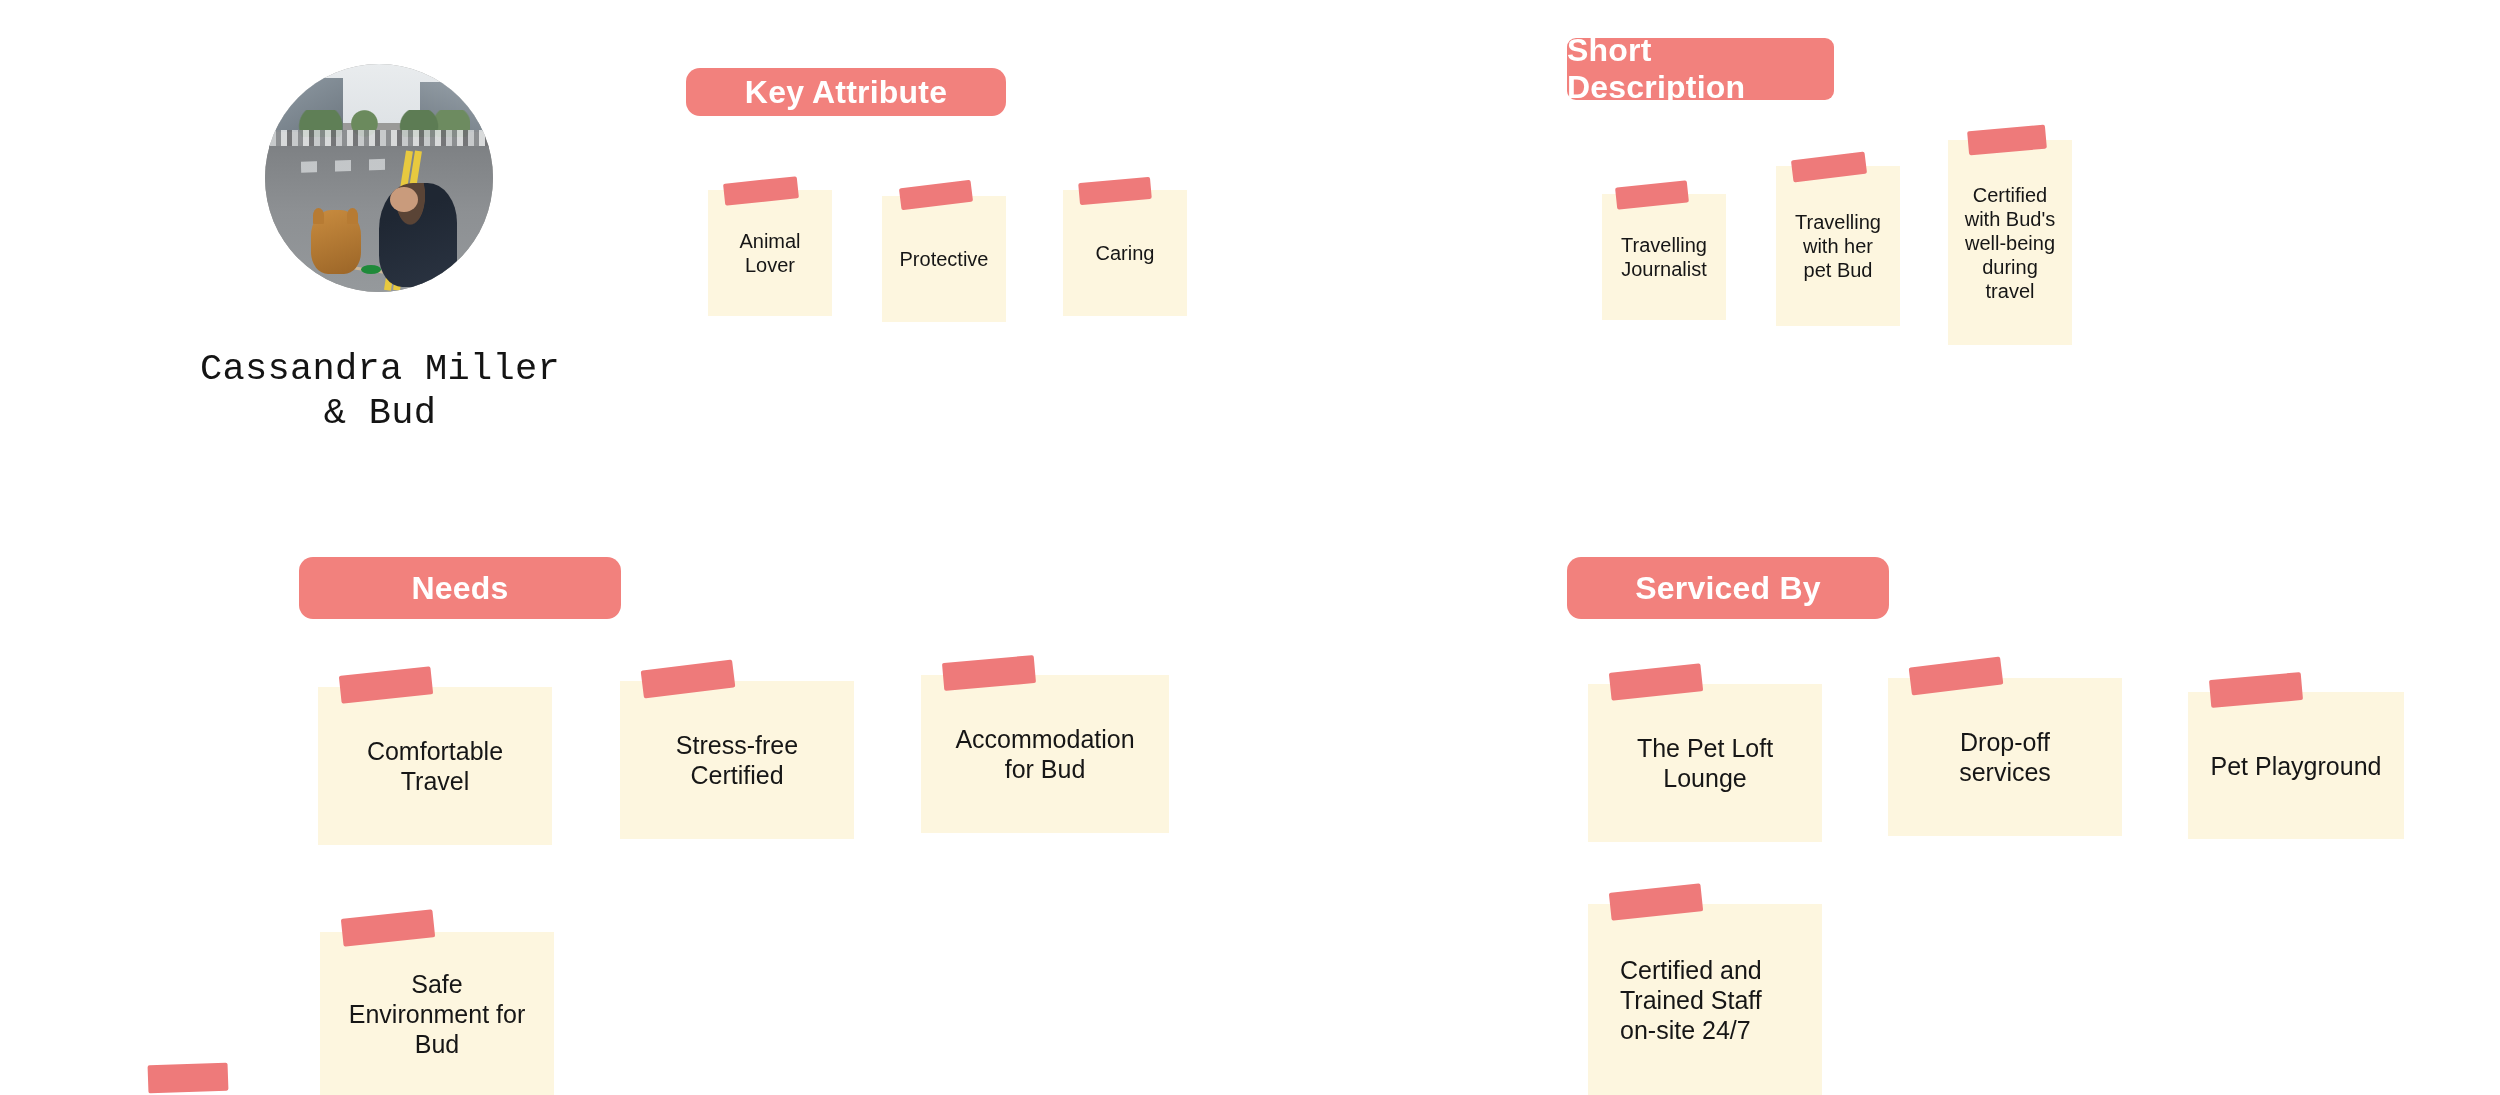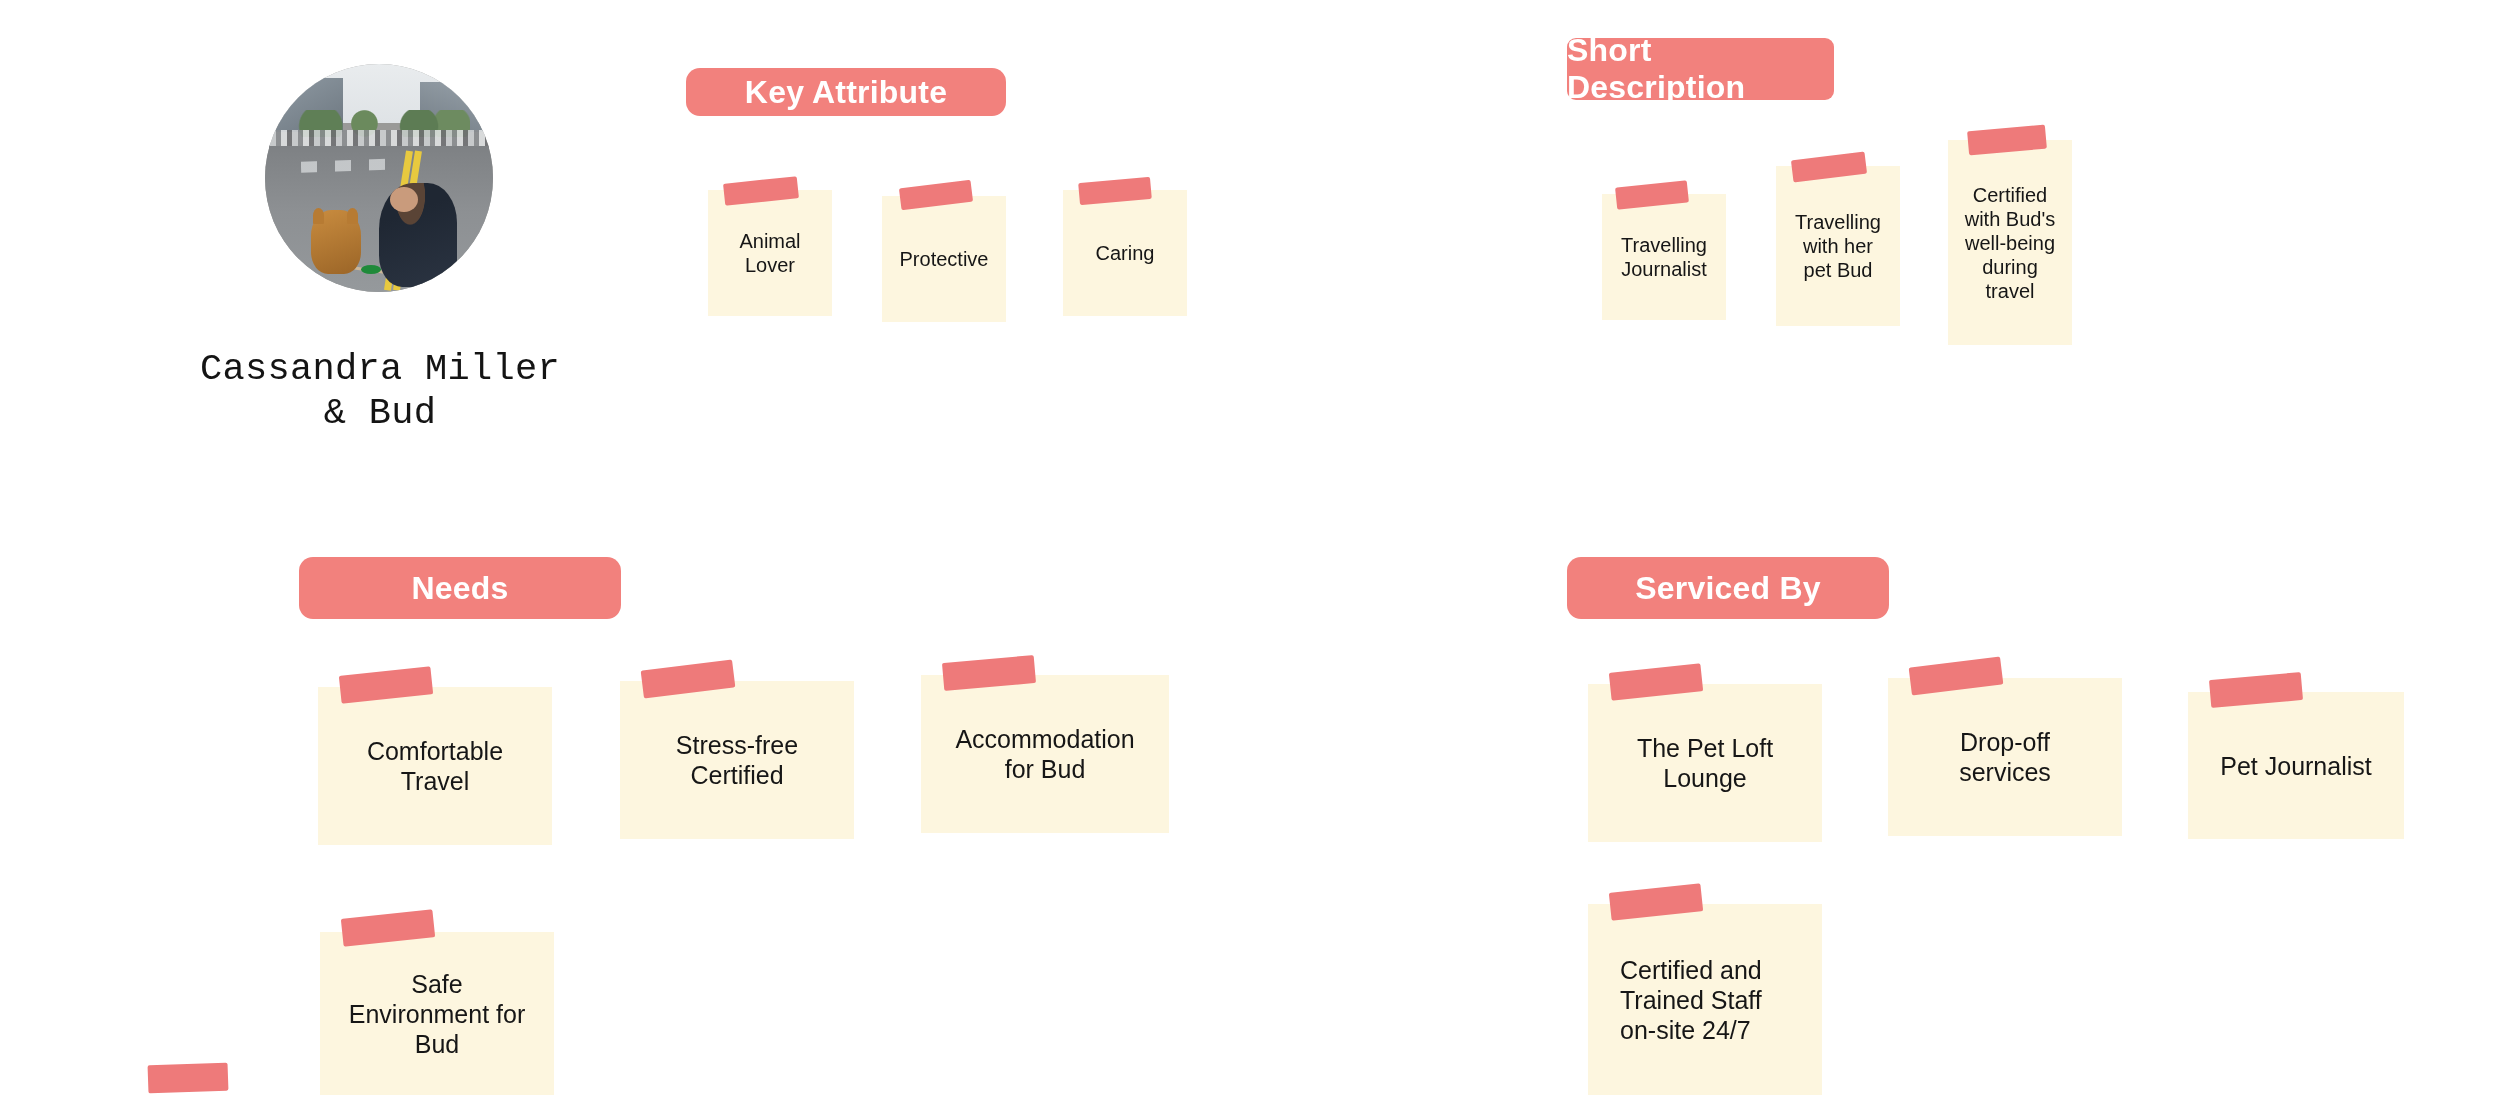--- a/index.html
+++ b/index.html
@@ -288,21 +288,21 @@
   </div>
 
   <div class="note" style="left:1888px; top:678px; width:234px; height:158px; font-size:25px;">
     <span class="tape t2" style="left:22px; top:-16px; width:92px; height:28px;"></span>
     <span class="note-text">Drop-off
 services</span>
   </div>
 
   <div class="note" style="left:2188px; top:692px; width:216px; height:147px; font-size:25px;">
     <span class="tape t3" style="left:22px; top:-16px; width:92px; height:28px;"></span>
-    <span class="note-text">Pet Journalist</span>
+    <span class="note-text">Pet Playground</span>
   </div>
 
   <div class="note" style="left:1588px; top:904px; width:234px; height:191px; font-size:25px; text-align:left; justify-content:flex-start; padding-left:32px;">
     <span class="tape t1" style="left:22px; top:-16px; width:92px; height:28px;"></span>
     <span class="note-text" style="text-align:left;">Certified and
 Trained Staff
 on-site 24/7</span>
   </div>
 
 </div>

